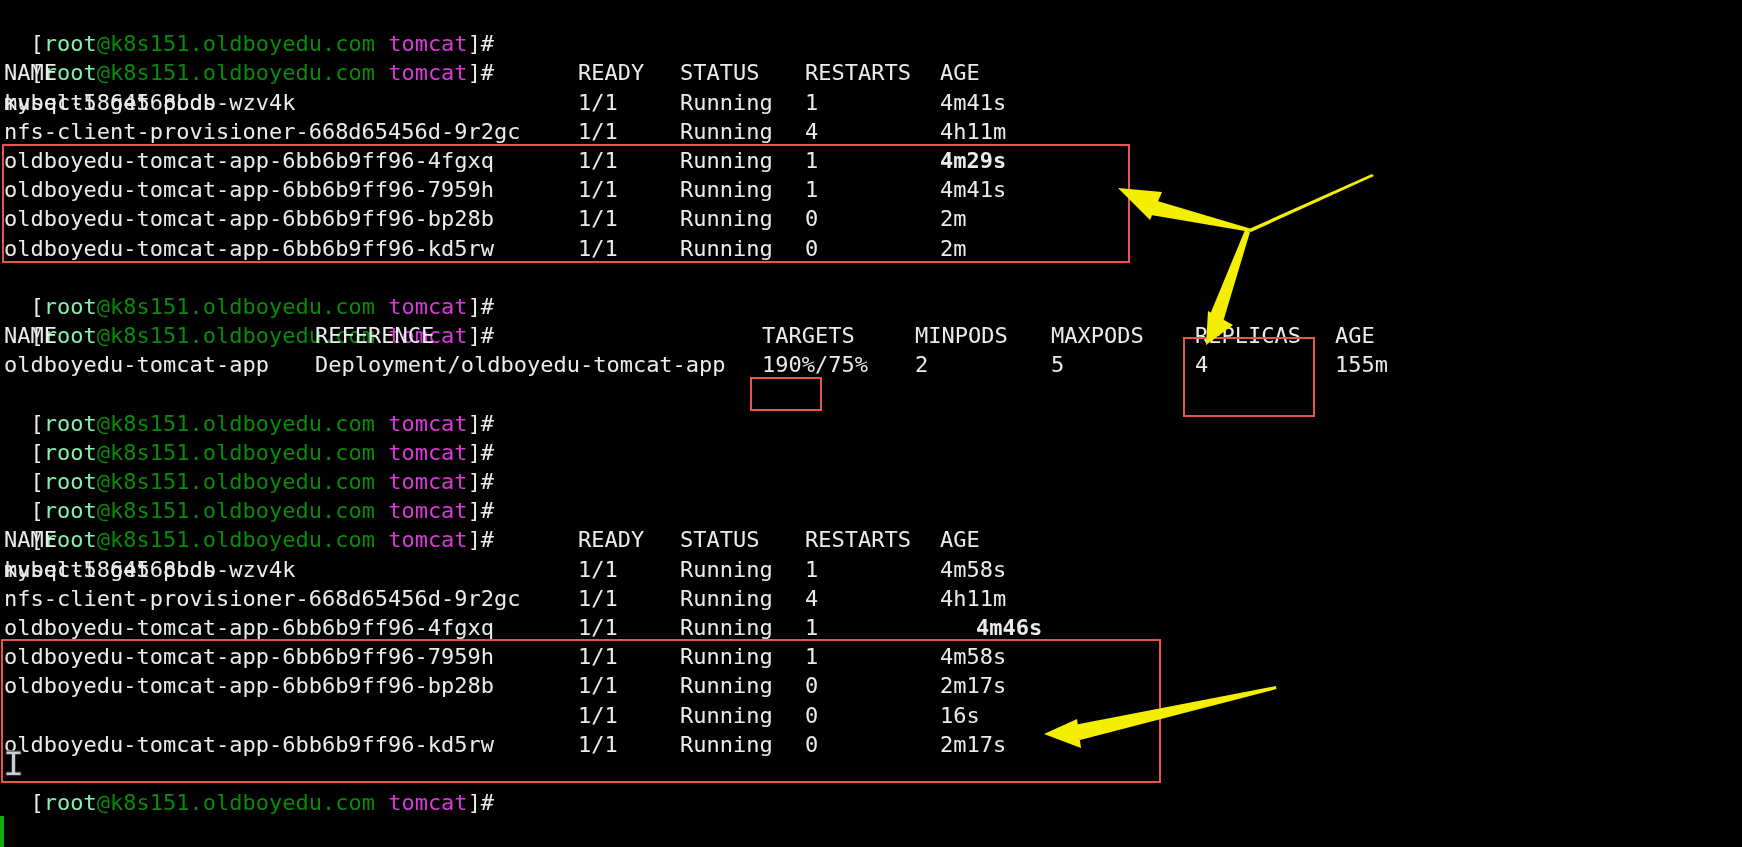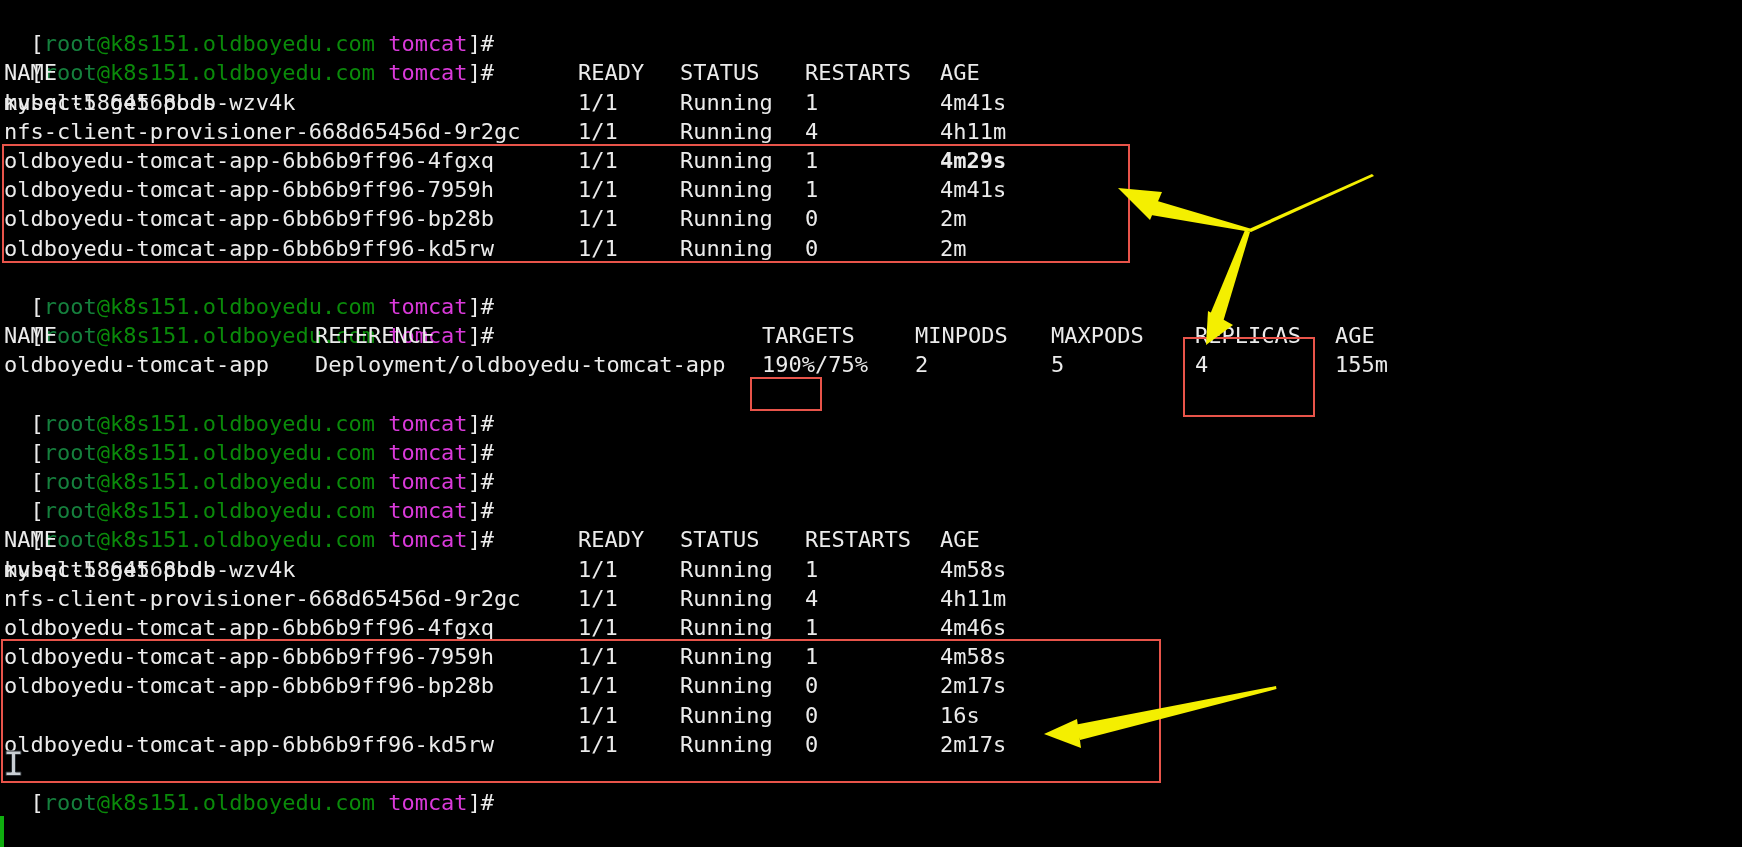--- a/index.html
+++ b/index.html
@@ -16,21 +16,21 @@
   .line{
     position:relative;
     height:29.2px;line-height:29.2px;
     white-space:pre;
     color:#ebebeb;
   }
   .line span{vertical-align:top;}
   .cell{position:absolute;top:0;line-height:29.2px;white-space:pre;}
   
   .w{color:#ebebeb;}
-  .u{color:#15803d;}
+  .u{color:#86efac;}
   .h{color:#0a8a0a;}
   .d{color:#da3ada;}
   .cmd{color:#ebebeb;}
   
   .rbox{position:absolute;border:2px solid #e8544a;box-sizing:border-box;pointer-events:none;}
   
   .overlay{position:absolute;left:0;top:0;pointer-events:none;}
   
   .greenstrip{position:absolute;left:0;top:816px;width:4px;height:31px;background:#0fae0f;}
 </style>
@@ -71,21 +71,21 @@
 </div>
       <div class="line">
   <span class="w">[</span><span class="u">root</span><span class="h">@k8s151.oldboyedu.com</span><span class="w"> </span><span class="d">tomcat</span><span class="w">]#</span><span class="w"> </span>
 </div>
       <div class="line">
   <span class="w">[</span><span class="u">root</span><span class="h">@k8s151.oldboyedu.com</span><span class="w"> </span><span class="d">tomcat</span><span class="w">]#</span><span class="w"> </span>
 <span class="cmd">kubectl get pods</span></div>
       <div class="line"><span class="cell" style="left: 0px;">NAME</span><span class="cell" style="left: 574px;">READY</span><span class="cell" style="left: 676px;">STATUS</span><span class="cell" style="left: 801px;">RESTARTS</span><span class="cell" style="left: 936px;">AGE</span></div>
       <div class="line"><span class="cell" style="left: 0px;">mysql-5864568bdb-wzv4k</span><span class="cell" style="left: 574px;">1/1</span><span class="cell" style="left: 676px;">Running</span><span class="cell" style="left: 801px;">1</span><span class="cell" style="left: 936px;">4m58s</span></div>
       <div class="line"><span class="cell" style="left: 0px;">nfs-client-provisioner-668d65456d-9r2gc</span><span class="cell" style="left: 574px;">1/1</span><span class="cell" style="left: 676px;">Running</span><span class="cell" style="left: 801px;">4</span><span class="cell" style="left: 936px;">4h11m</span></div>
-      <div class="line"><span class="cell" style="left: 0px;">oldboyedu-tomcat-app-6bb6b9ff96-4fgxq</span><span class="cell" style="left: 574px;">1/1</span><span class="cell" style="left: 676px;">Running</span><span class="cell" style="left: 801px;">1</span><span class="cell" style="left: 936px;">4m46s</span></div>
+      <div class="line"><span class="cell" style="left: 0px;">oldboyedu-tomcat-app-6bb6b9ff96-4fgxq</span><span class="cell" style="left: 574px;">1/1</span><span class="cell" style="left: 676px;">Running</span><span class="cell" style="left: 801px;">1</span><span class="cell" style="left: 972px; font-weight: bold;">4m46s</span></div>
       <div class="line"><span class="cell" style="left: 0px;">oldboyedu-tomcat-app-6bb6b9ff96-7959h</span><span class="cell" style="left: 574px;">1/1</span><span class="cell" style="left: 676px;">Running</span><span class="cell" style="left: 801px;">1</span><span class="cell" style="left: 936px;">4m58s</span></div>
       <div class="line"><span class="cell" style="left: 0px;">oldboyedu-tomcat-app-6bb6b9ff96-bp28b</span><span class="cell" style="left: 574px;">1/1</span><span class="cell" style="left: 676px;">Running</span><span class="cell" style="left: 801px;">0</span><span class="cell" style="left: 936px;">2m17s</span></div>
       <div class="line"><span class="cell" style="left: 574px;">1/1</span><span class="cell" style="left: 676px;">Running</span><span class="cell" style="left: 801px;">0</span><span class="cell" style="left: 936px;">16s</span></div>
       <div class="line"><span class="cell" style="left: 0px;">oldboyedu-tomcat-app-6bb6b9ff96-kd5rw</span><span class="cell" style="left: 574px;">1/1</span><span class="cell" style="left: 676px;">Running</span><span class="cell" style="left: 801px;">0</span><span class="cell" style="left: 936px;">2m17s</span></div>
       <div class="line">
   <span class="w">[</span><span class="u">root</span><span class="h">@k8s151.oldboyedu.com</span><span class="w"> </span><span class="d">tomcat</span><span class="w">]#</span><span class="w"> </span>
 </div>
       <div class="line">
   
 </div>

